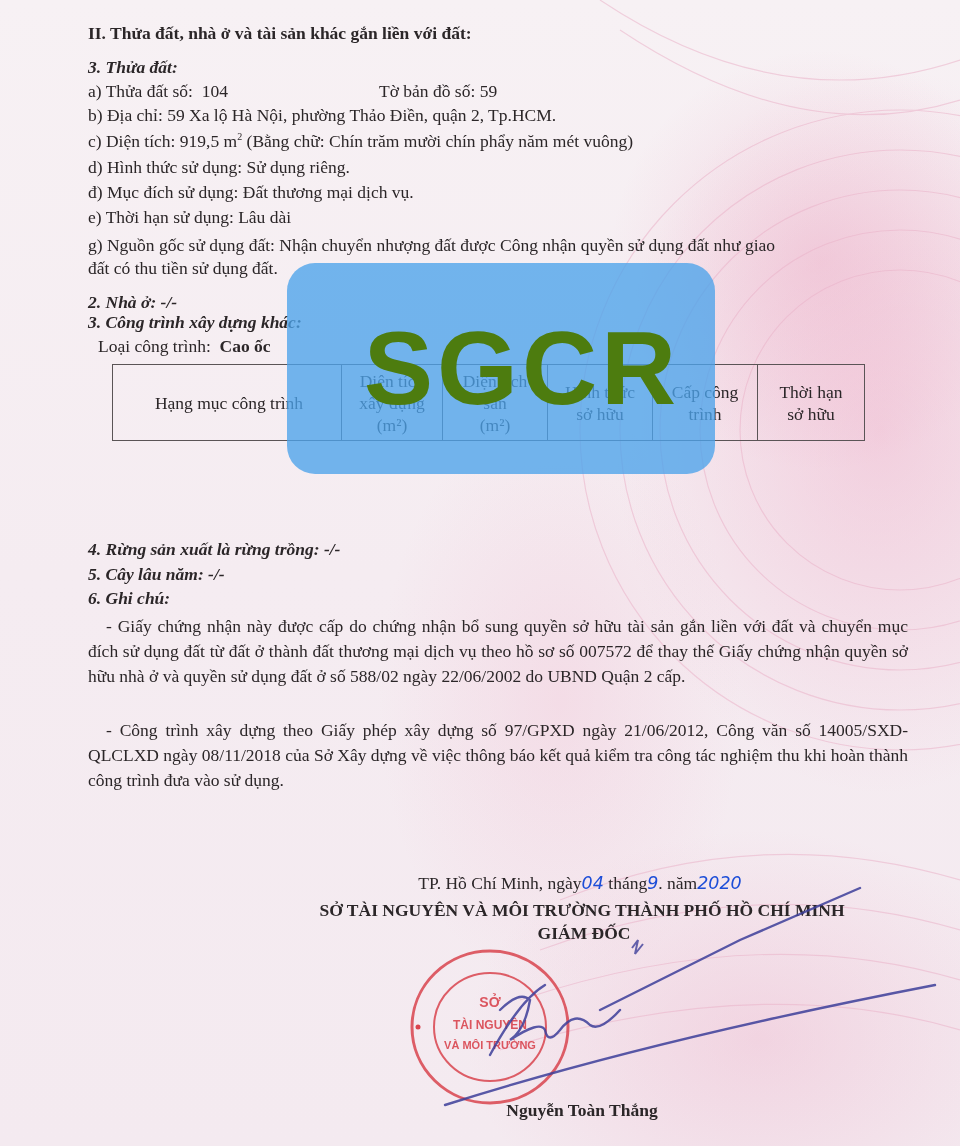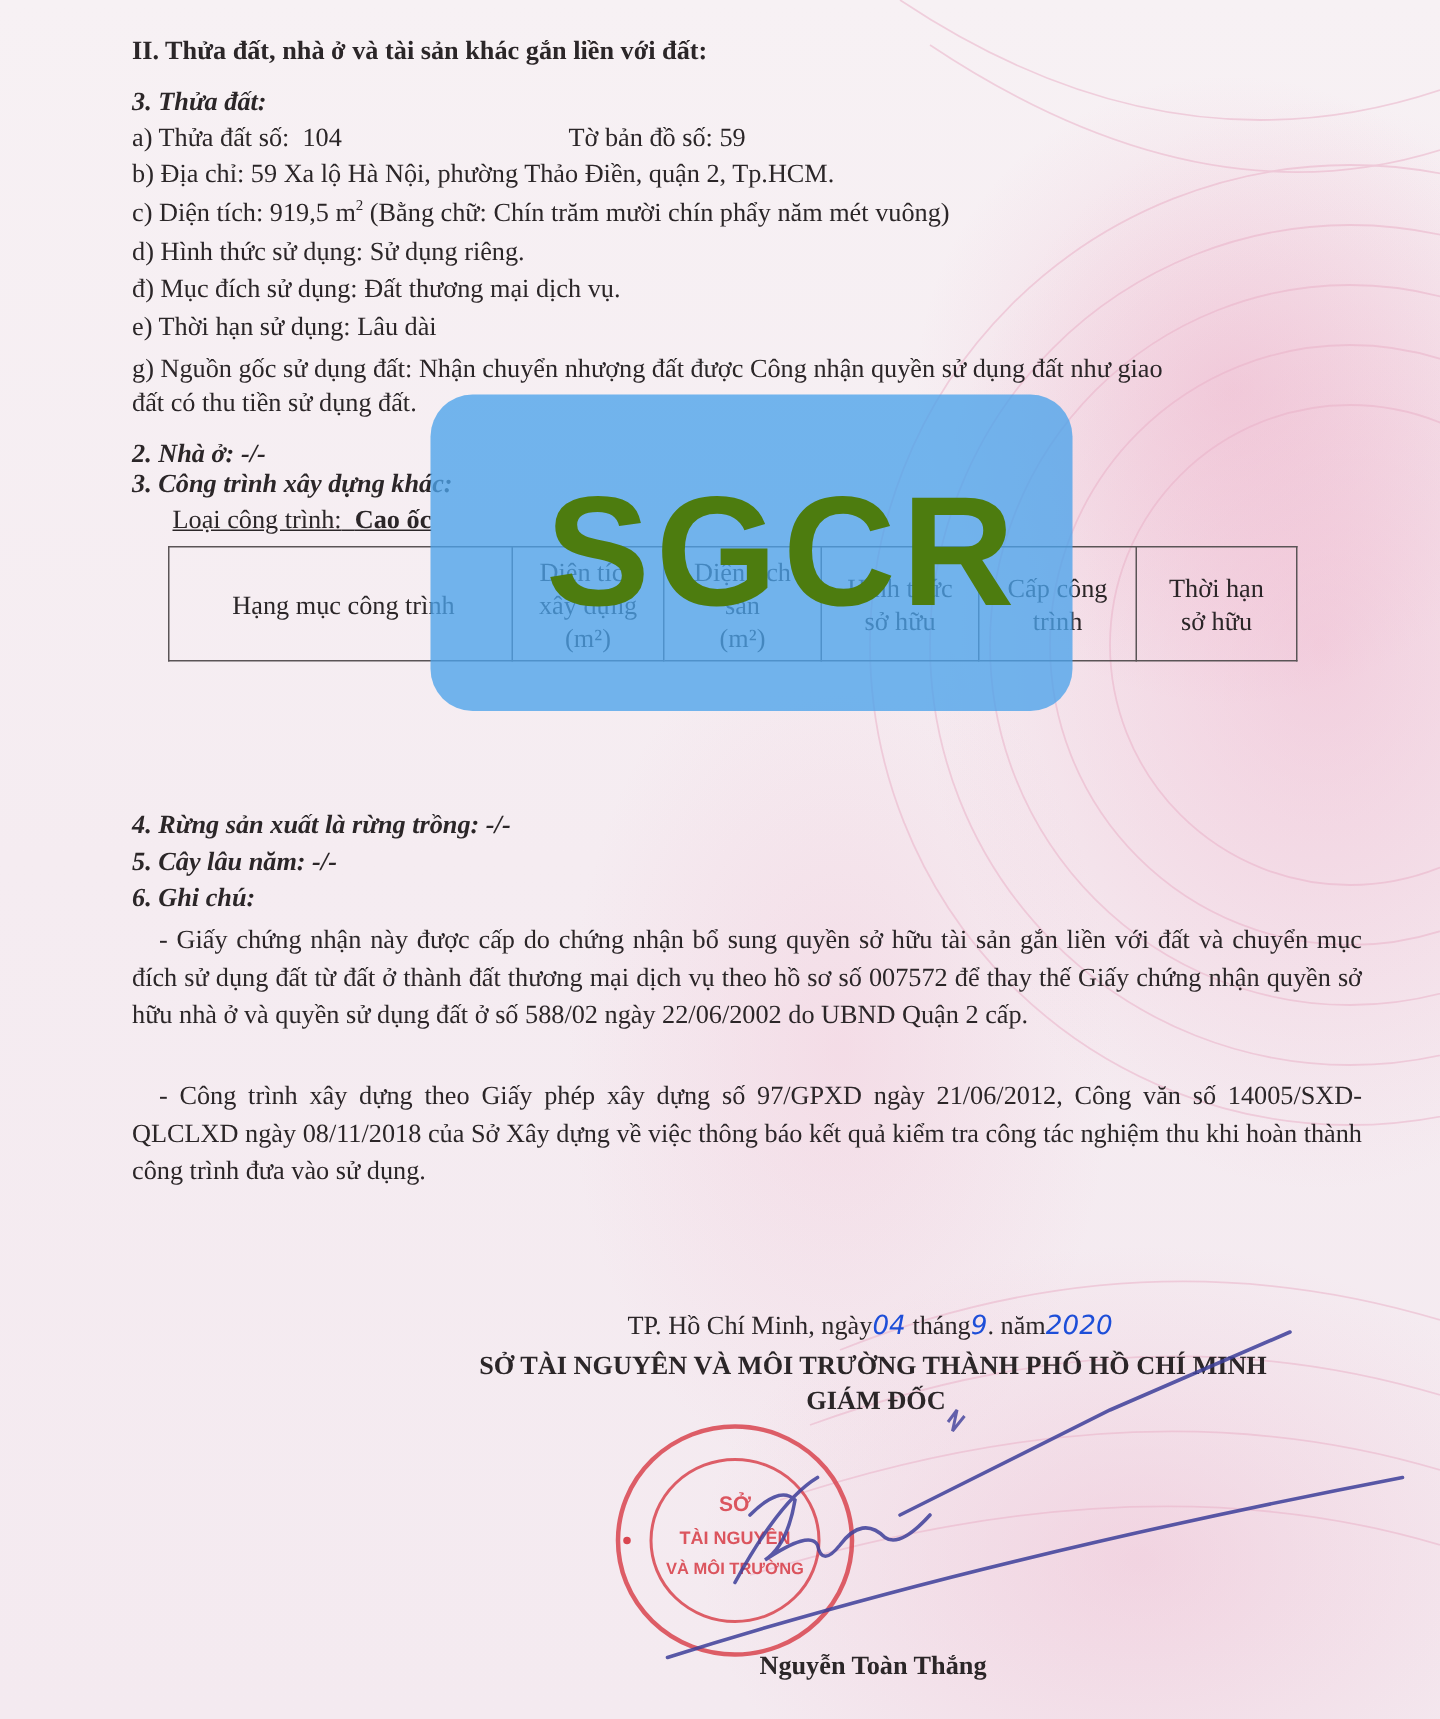--- a/index.html
+++ b/index.html
@@ -94,21 +94,21 @@
     <span>c) Diện tích: 919,5 m</span><sup>2</sup><span> (Bằng chữ: Chín trăm mười chín phẩy năm mét vuông)</span>
   </div>
   <div class="line" style="top:156px;">d) Hình thức sử dụng: Sử dụng riêng.</div>
   <div class="line" style="top:181px;">đ) Mục đích sử dụng: Đất thương mại dịch vụ.</div>
   <div class="line" style="top:206px;">e) Thời hạn sử dụng: Lâu dài</div>
   <div class="line" style="top:234px;">g) Nguồn gốc sử dụng đất: Nhận chuyển nhượng đất được Công nhận quyền sử dụng đất như giao</div>
   <div class="line" style="top:257px;">đất có thu tiền sử dụng đất.</div>
 
   <div class="line h-italic" style="top:275px;margin-top:16px;">2. Nhà ở: -/-</div>
   <div class="line h-italic" style="top:311px;">3. Công trình xây dựng khác:</div>
-  <div class="line" style="top:335px; left:27px;text-decoration:underline;">
+  <div class="line" style="top:335px; left:10px;">
     <span>Loại công trình:</span>&nbsp;
     <b>Cao ốc</b>
   </div>
 
   <table class="works">
     <tbody>
         <tr style="height:76px;">
       <td class="left" style="width:212px;"><span>Hạng mục công trình</span></td>
       <td style="width:88px;"><span>Diện tích</span><br><span>xây dựng</span><br><span>(m²)</span></td>
       <td style="width:92px;"><span>Diện tích</span><br><span>sàn</span><br><span>(m²)</span></td>

